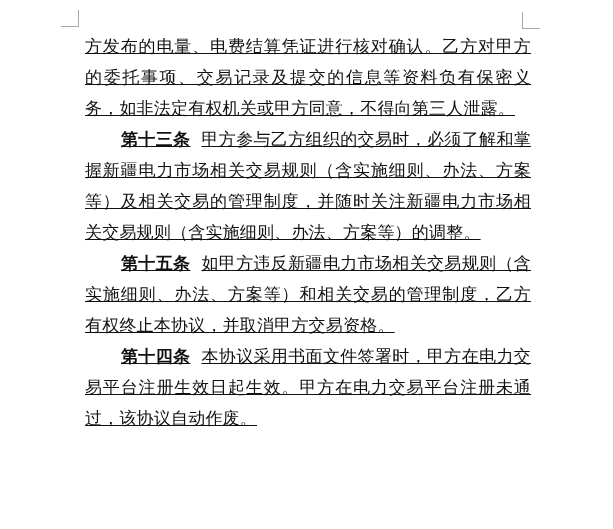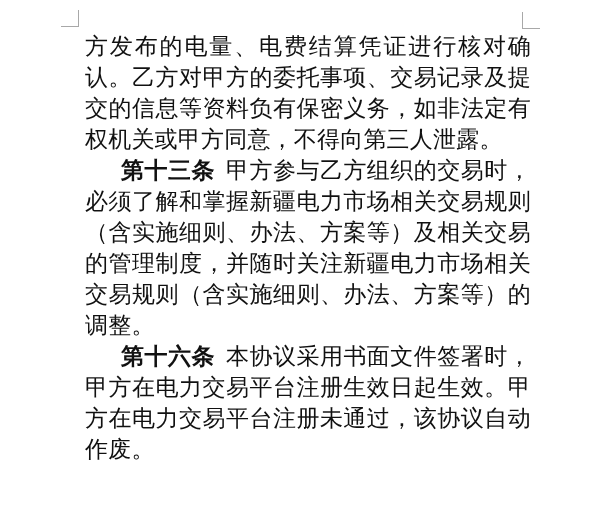--- a/index.html
+++ b/index.html
@@ -34,25 +34,26 @@
     border-left: 1px solid #a8a8a8;
     border-bottom: 1px solid #a8a8a8;
   }
   
   .doc-text {
     position: absolute;
     left: 85px;
     top: 31px;
     width: 446px;
     color: #111111;
-    font-size: 23px;
+    font-size: 17px;
     line-height: 31px;
     letter-spacing: 0.2px;
     text-align: justify;
     text-justify: inter-character;
+    text-decoration: underline;
   }
   .para {
     margin: 0;
   }
   .para.indented {
     text-indent: 36px;
   }
   .term {
     font-weight: bold;
     margin-right: 11px;
@@ -67,17 +68,18 @@
 
   <div class="crop-mark top-right"></div>
 
   <div class="doc-text">
 
     <p class="para"><span>方发布的电量、电费结算凭证进行核对确认。乙方对甲方的委托事项、交易记录及提交的信息等资料负有保密义务，如非法定有权机关或甲方同意，不得向第三人泄露。</span></p>
 
     <p class="para indented"><b class="term">第十三条</b><span>甲方参与乙方组织的交易时，必须了解和掌握新疆电力市场相关交易规则（含实施细则、办法、方案等）及相关交易的管理制度，并随时关注新疆电力市场相关交易规则（含实施细则、办法、方案等）的调整。</span></p>
 
 
+    <p class="para indented"><b class="term">第十五条</b><span>如甲方违反新疆电力市场相关交易规则（含实施细则、办法、方案等）和相关交易的管理制度，乙方有权终止本协议，并取消甲方交易资格。</span></p>
 
-    <p class="para indented"><b class="term">第十六条</b><span>本协议采用书面文件签署时，甲方在电力交易平台注册生效日起生效。甲方在电力交易平台注册未通过，该协议自动作废。</span></p>
+    <p class="para indented"><b class="term">第十四条</b><span>本协议采用书面文件签署时，甲方在电力交易平台注册生效日起生效。甲方在电力交易平台注册未通过，该协议自动作废。</span></p>
 
   </div>
 </div>
 
 </body></html>

